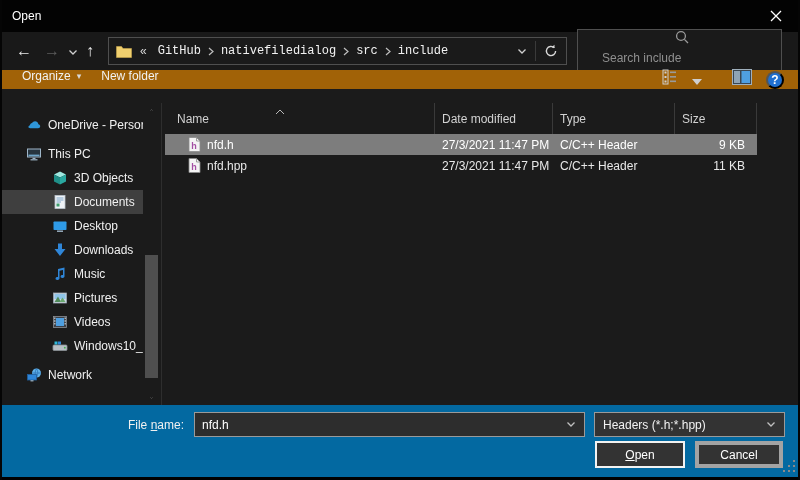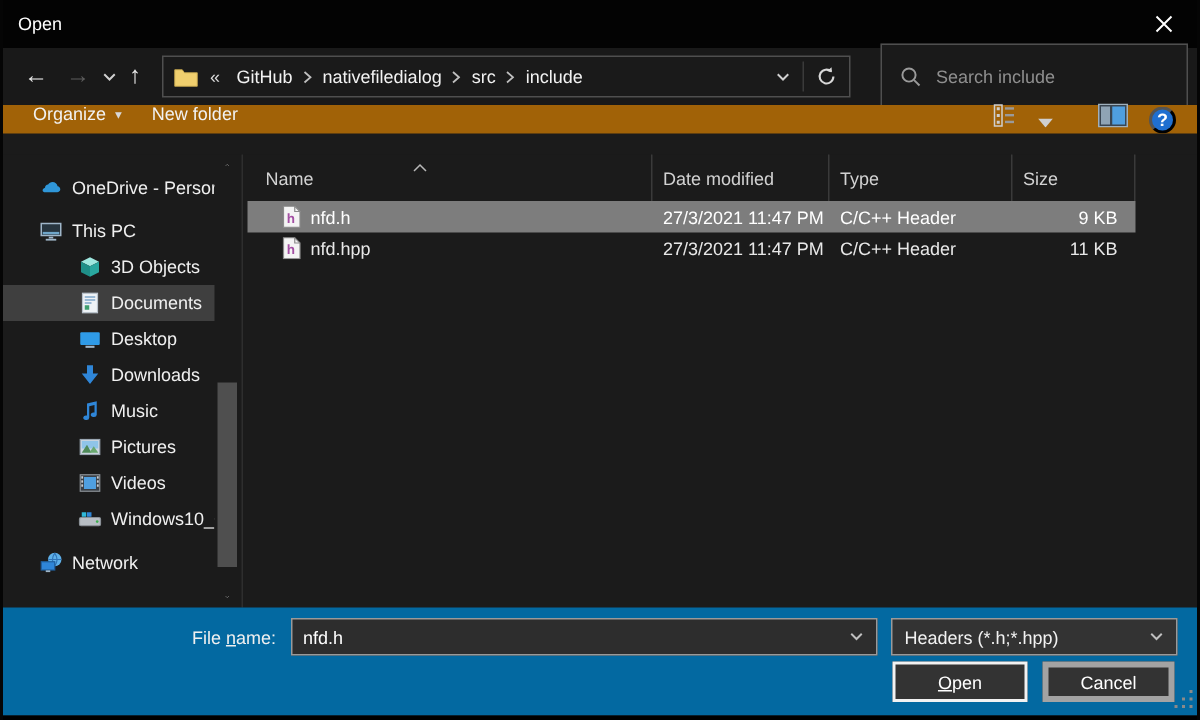--- a/index.html
+++ b/index.html
@@ -11,26 +11,26 @@
   .close-btn{position:absolute;right:0;top:0;width:45px;height:32px;display:flex;align-items:center;justify-content:center;background:transparent;border:none;cursor:pointer;}
   
   .navbar{position:absolute;left:0;top:32px;width:100%;height:38px;background:#191919;display:flex;align-items:center;}
   .navbtn{background:none;border:none;color:#e8e8e8;font-size:16px;line-height:1;padding:4px 6px;cursor:pointer;}
   .navbtn.disabled{color:#5c5c5c;}
   .navbtn.back{margin-left:8px;}
   .navbtn.small{padding:4px 2px;}
   .addressbox{display:flex;align-items:center;height:28px;width:459px;margin-left:8px;background:#1a1a1a;border:1px solid #4f4f4f;}
   .crumb-folder{margin:0 4px 0 7px;flex:0 0 auto;}
   .crumb-overflow{color:#dcdcdc;font-size:12px;padding:0 4px;cursor:pointer;}
-  .crumb{color:#f2f2f2;font-size:12px;padding:0 7px;cursor:pointer;white-space:nowrap;}
+  .crumb{color:#f2f2f2;font-size:12px;padding:0 7px;cursor:pointer;white-space:nowrap;font-family:Liberation Mono, monospace;}
   .crumb-sep{flex:0 0 auto;display:flex;align-items:center;}
   .addr-spacer{flex:1;}
   .addr-btn{background:none;border:none;padding:0 8px;height:100%;display:flex;align-items:center;cursor:pointer;}
   .addr-divider{width:1px;height:20px;background:#3a3a3a;}
-  .searchbox{display:flex;align-items:center;height:44px;width:205px;margin-left:20px;background:#1a1a1a;border:1px solid #4f4f4f;}
+  .searchbox{display:flex;align-items:center;height:44px;width:205px;margin-left:10px;background:#1a1a1a;border:1px solid #4f4f4f;flex-direction:column;}
   .searchbox svg{margin:0 8px 0 12px;flex:0 0 auto;}
   .searchbox input{flex:1;min-width:0;background:transparent;border:none;outline:none;color:#e0e0e0;font-size:12px;}
   .searchbox input::placeholder{color:#8f8f8f;}
   
   .toolbar{position:absolute;left:0;top:70px;width:100%;height:19px;background:#a16207;display:flex;align-items:flex-end;}
   .tbtn{background:none;border:none;color:#f2f2f2;font-size:12px;padding:6px 10px;cursor:pointer;display:flex;align-items:center;gap:6px;}
   .tbtn.organize{margin-left:10px;}
   .tbtn .caret{font-size:9px;color:#d8d8d8;}
   .tb-spacer{flex:1;}
   .tb-icon{background:none;border:none;padding:4px 6px;display:flex;align-items:center;cursor:pointer;}

